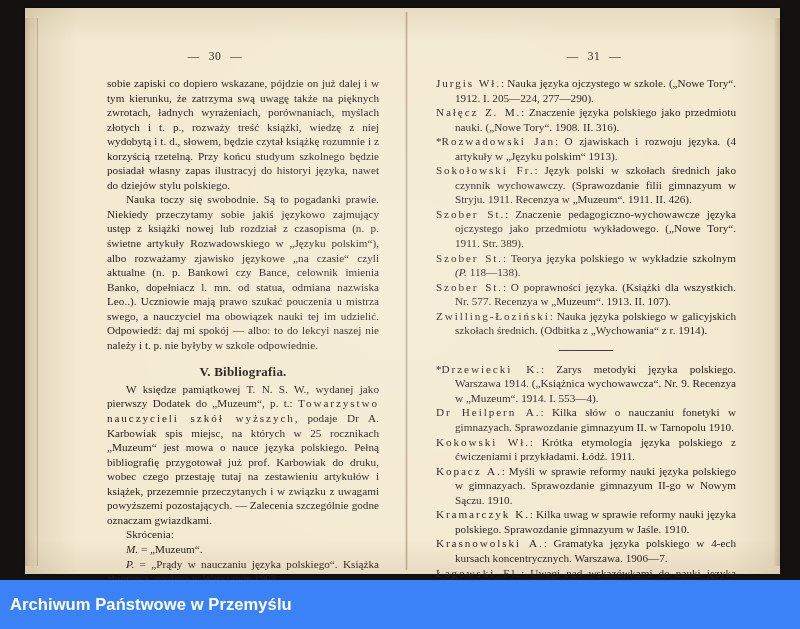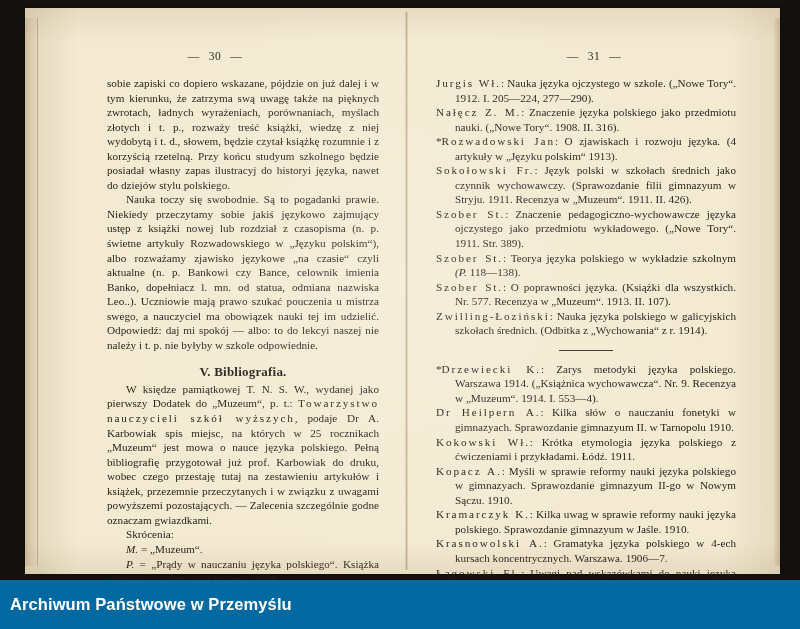--- a/index.html
+++ b/index.html
@@ -145,21 +145,21 @@
     margin: 12px auto 11px;
   }
 
   
   .banner {
     position: absolute;
     left: 0;
     bottom: 0;
     width: 800px;
     height: 49px;
-    background: #0369a1;
+    background: #3b82f6;
     display: flex;
     align-items: center;
   }
   .banner span {
     margin-left: 10px;
     color: #fff;
     font-family: "Liberation Sans", sans-serif;
     font-size: 16.5px;
     font-weight: bold;
     letter-spacing: .1px;

